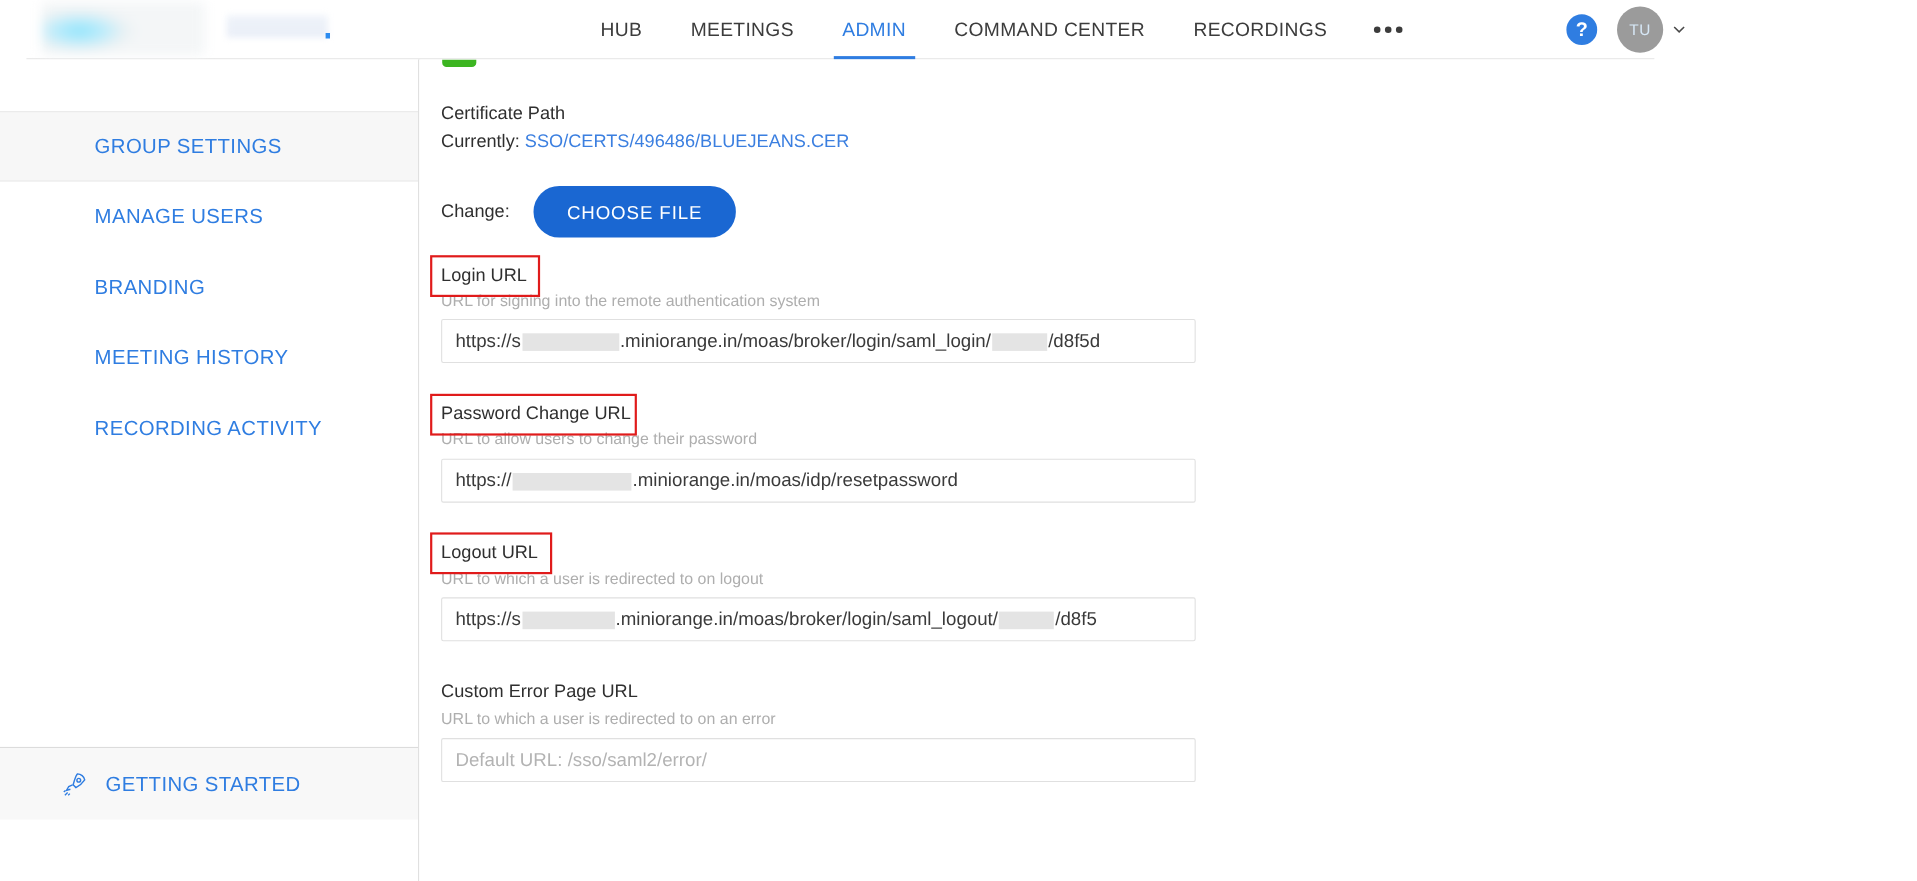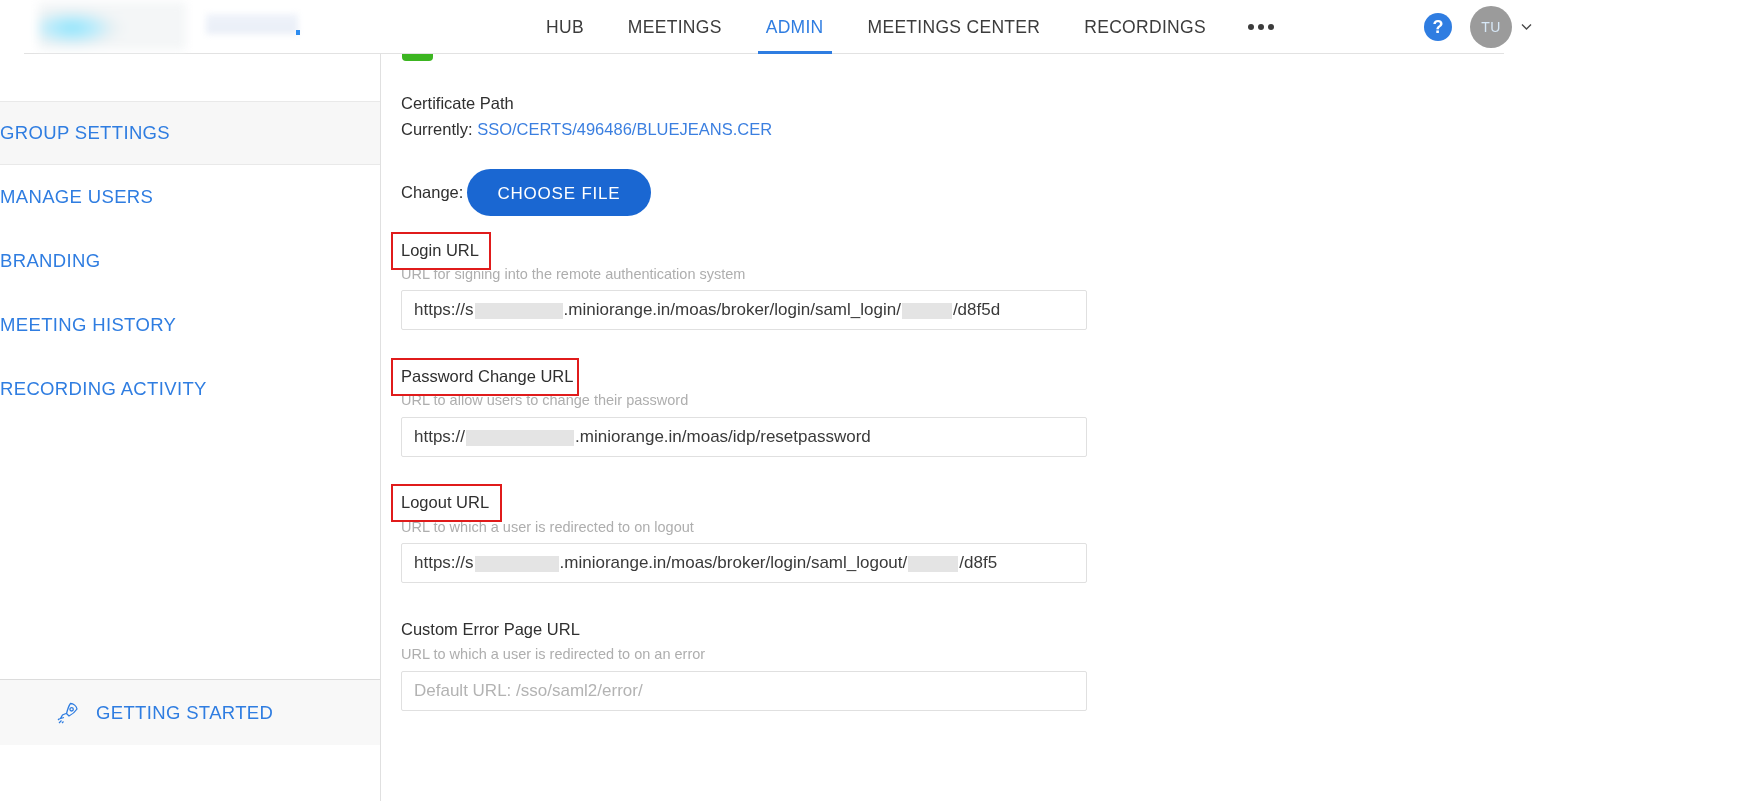--- a/index.html
+++ b/index.html
@@ -95,20 +95,21 @@
   
   .sidebar {
     position: absolute; left: 0; top: 54px;
     width: 381px; height: 747px;
     background: #ffffff;
     border-right: 1px solid #e0e0e0;
   }
   .side-item {
     height: 64px;
     display: flex; align-items: center;
+    padding-left: 86px;
     font-size: 18.5px; letter-spacing: 0.35px;
     color: #2f7de1; cursor: pointer;
     white-space: nowrap;
   }
   .side-item.first { margin-top: 47px; }
   .side-item.active {
     background: #f7f7f7;
     border-top: 1px solid #e9e9e9;
     border-bottom: 1px solid #e9e9e9;
   }
@@ -155,21 +156,21 @@
   .cert-row {
     position: absolute; left: 19px; top: 40px;
     font-size: 16.5px; color: #2f2f2f;
   }
   .cert-current {
     position: absolute; left: 19px; top: 66px;
     font-size: 16.5px; color: #2f2f2f; white-space: nowrap;
   }
   .change-row {
     position: absolute; left: 19px; top: 115px;
-    display: flex; align-items: center; gap: 4px;
+    display: flex; align-items: center; gap: 22px;
   }
   .change-row .lbl { font-size: 16.5px; color: #2f2f2f; }
   .choose-file {
     background: #1a67d2; color: #fff;
     border: none; border-radius: 26px;
     height: 47px; padding: 15px 30px;
     font-size: 17px; letter-spacing: 0.8px;
     font-family: "Liberation Sans", sans-serif;
     cursor: pointer;
   }
@@ -205,21 +206,21 @@
 
 <div class="header">
   <div class="logo-block"></div>
   <div class="subtitle-block"></div>
   <div class="subtitle-dot"></div>
 
   <div class="nav">
     <div class="nav-item">HUB</div>
     <div class="nav-item">MEETINGS</div>
     <div class="nav-item active">ADMIN</div>
-    <div class="nav-item">MEETINGS CENTER</div>
+    <div class="nav-item">COMMAND CENTER</div>
     <div class="nav-item">RECORDINGS</div>
     <div class="nav-more">
       <i></i>
         <i></i>
         <i></i>
     </div>
   </div>
 
   <div class="help-icon">?</div>
   <div class="avatar">TU</div>

